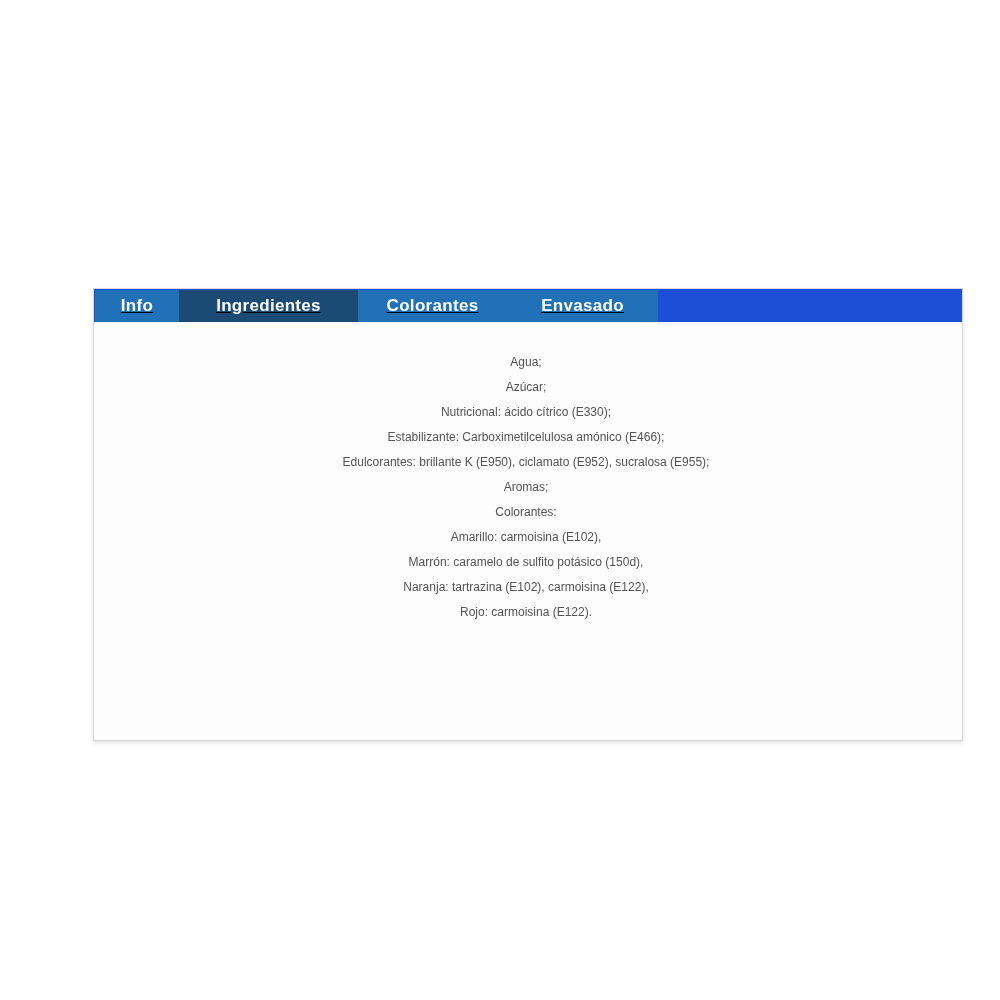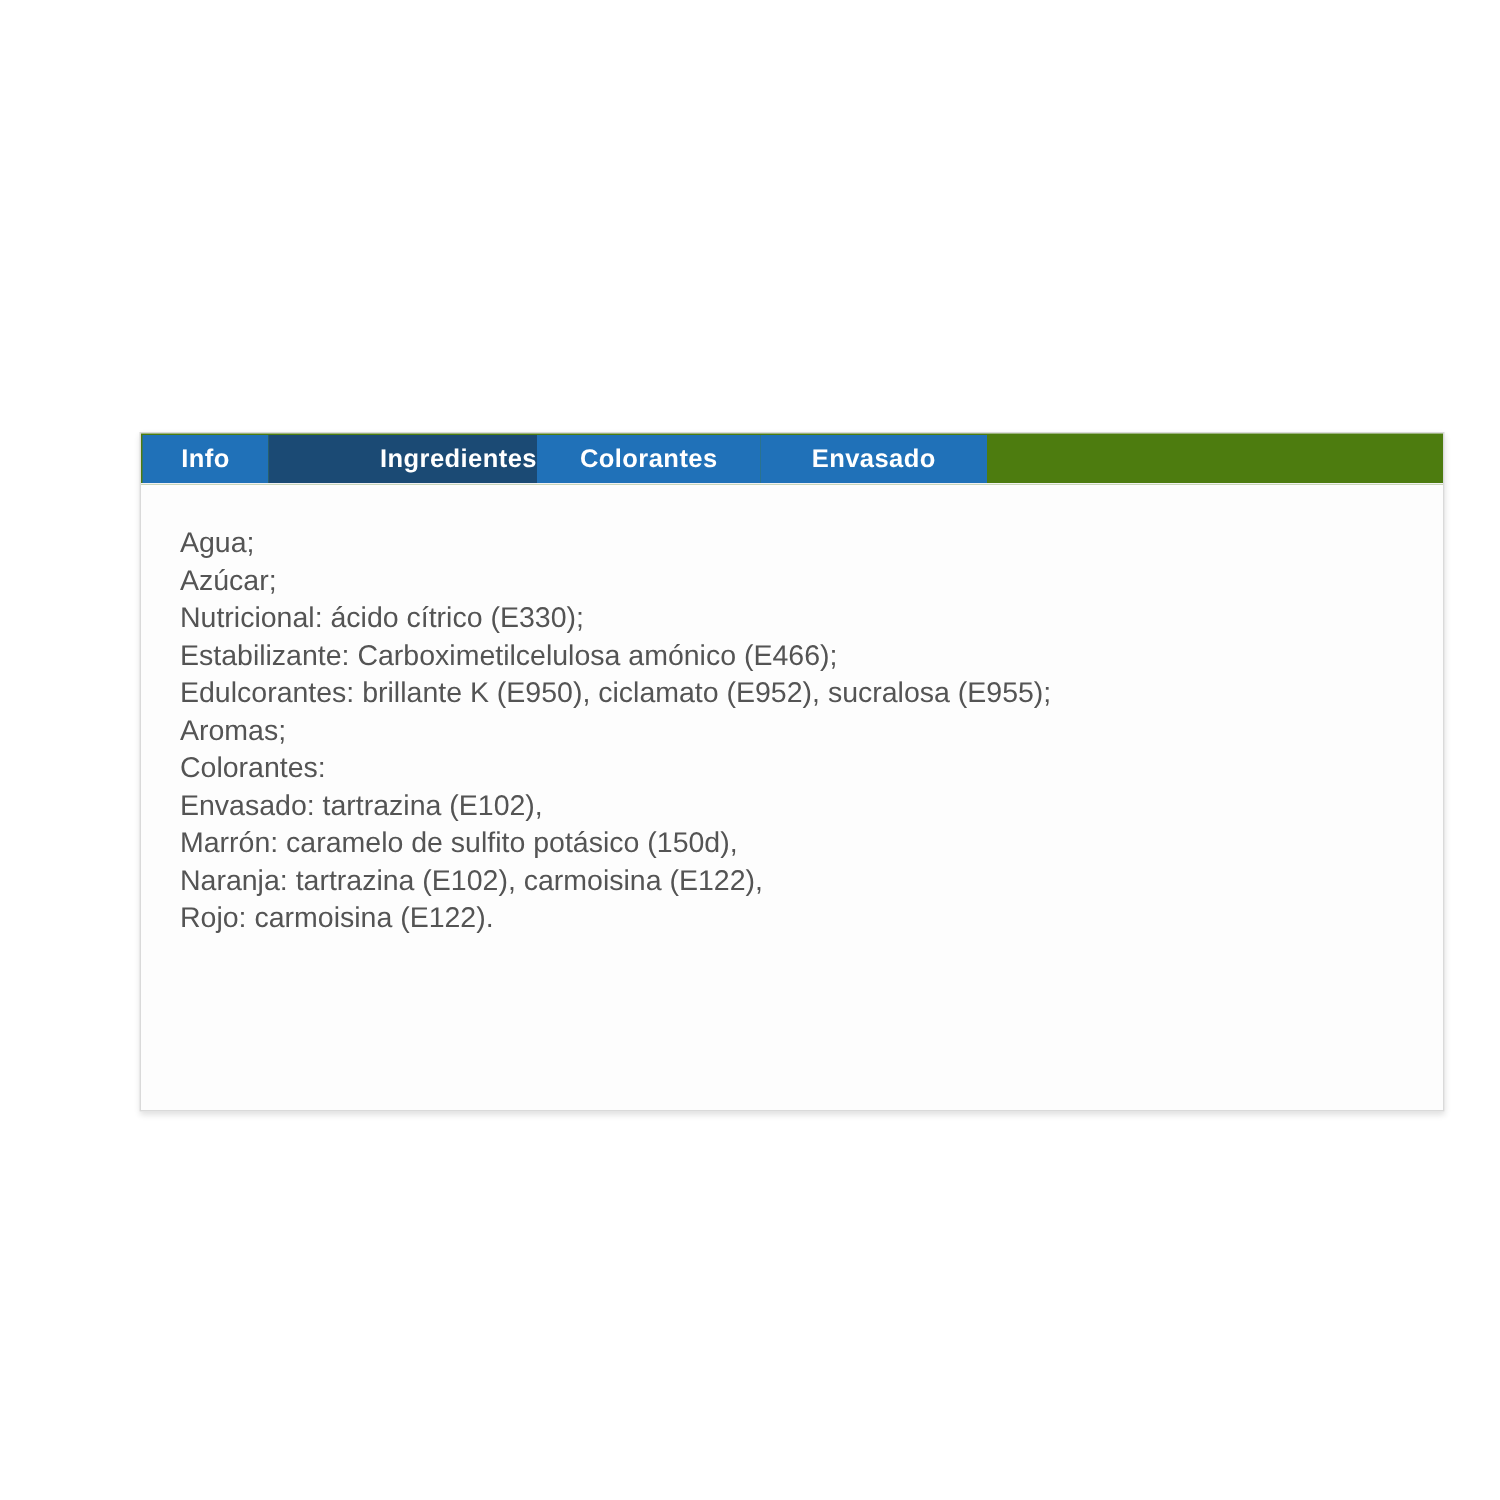--- a/index.html
+++ b/index.html
@@ -16,21 +16,22 @@
     top: 288px;
     width: 870px;
     height: 453px;
     background: #fdfdfd;
     border: 1px solid #dadada;
     box-shadow: 0 2px 4px rgba(0,0,0,0.12);
   }
   .header {
     height: 34px;
     border-bottom: 1px solid #f2f2f2;
-    background: #4d7c0f;
+    background: #1d4ed8;
+    text-decoration: underline;
   }
   .tabbar {
     display: flex;
     margin-left: 1px;
     padding-top: 1px;
     height: 33px;
   }
   .tab {
     height: 32px;
     line-height: 32px;
@@ -41,28 +42,29 @@
     font-size: 17px;
     letter-spacing: 0.3px;
     cursor: pointer;
     white-space: nowrap;
     overflow: hidden;
   }
   .tab-0 { width: 84px; }
   .tab-1 { width: 179px; }
   .tab-2 { width: 149px; }
   .tab-3 { width: 151px; }
-  .tab.active { background: #1b4a74; text-align: right; }
+  .tab.active { background: #1b4a74; }
   .content {
     padding: 27px 30px 0 26px;
   }
   .line {
-    font-size: 19px;
+    font-size: 12px;
     line-height: 25px;
     color: #545454;
+    text-align: center;
   }
 </style>
 </head>
 <body>
 
 <div class="widget">
   <div class="header">
     <div class="tabbar">
       <div class="tab tab-0">Info</div>
       <div class="tab tab-1 active">Ingredientes</div>
@@ -71,18 +73,18 @@
     </div>
   </div>
   <div class="content">
     <div class="line">Agua;</div>
     <div class="line">Azúcar;</div>
     <div class="line">Nutricional: ácido cítrico (E330);</div>
     <div class="line">Estabilizante: Carboximetilcelulosa amónico (E466);</div>
     <div class="line">Edulcorantes: brillante K (E950), ciclamato (E952), sucralosa (E955);</div>
     <div class="line">Aromas;</div>
     <div class="line">Colorantes:</div>
-    <div class="line">Envasado: tartrazina (E102),</div>
+    <div class="line">Amarillo: carmoisina (E102),</div>
     <div class="line">Marrón: caramelo de sulfito potásico (150d),</div>
     <div class="line">Naranja: tartrazina (E102), carmoisina (E122),</div>
     <div class="line">Rojo: carmoisina (E122).</div>
   </div>
 </div>
 
 </body></html>

